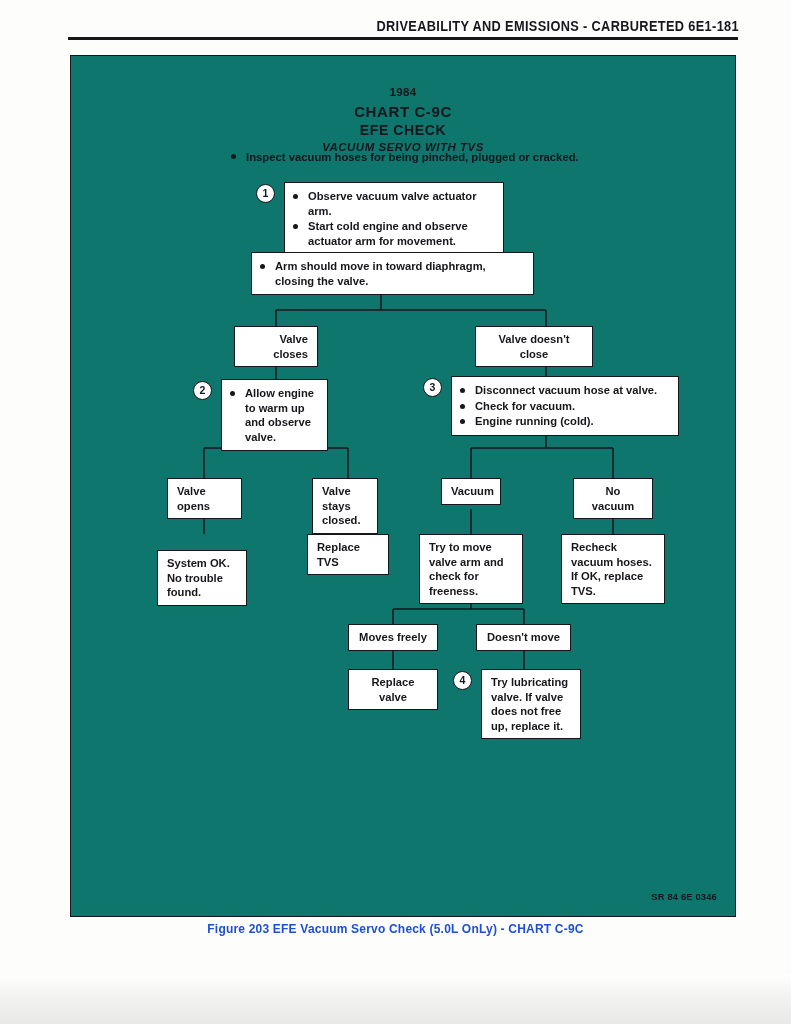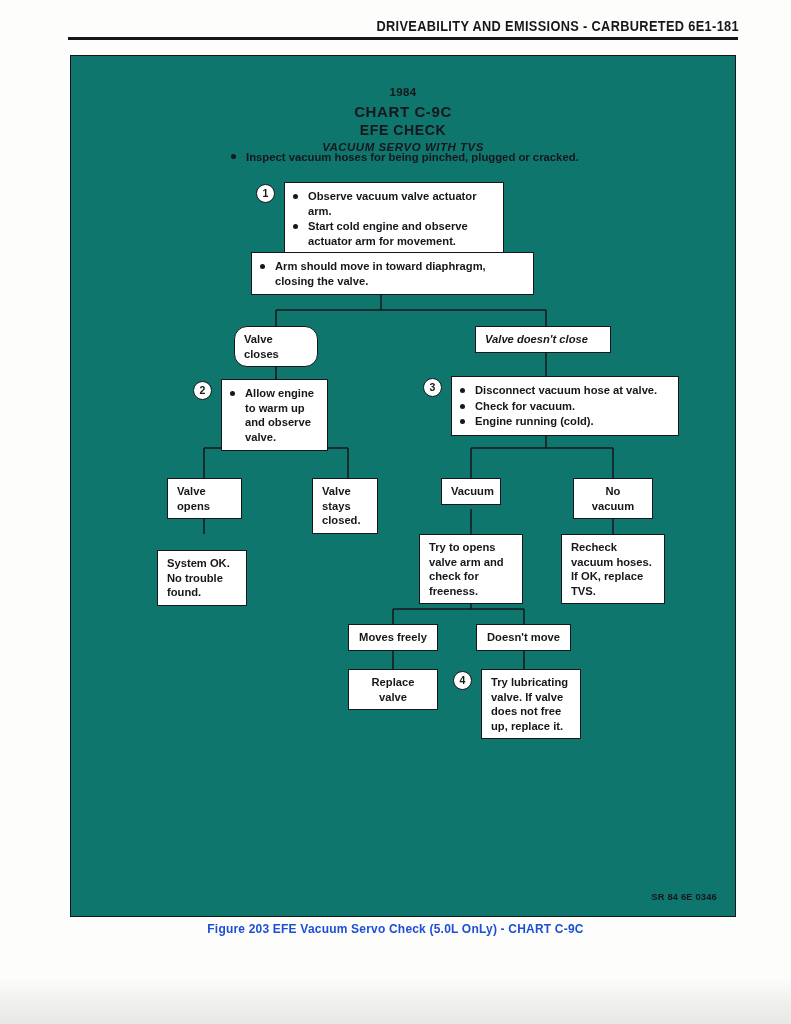--- a/index.html
+++ b/index.html
@@ -225,22 +225,22 @@
         <li>Start cold engine and observe actuator arm for movement.</li>
       </ul>
     </div>
 
     <div class="bx" style="left:180px; top:196px; width:283px;">
       <ul class="bullets">
         <li>Arm should move in toward diaphragm, closing the valve.</li>
       </ul>
     </div>
 
-    <div class="bx plain" style="left:163px; top:270px; width:84px; text-align:left;border-radius:13px;">Valve closes</div>
-    <div class="bx plain" style="left:404px; top:270px; width:136px; text-align:left;font-style:italic;">Valve doesn't close</div>
+    <div class="bx plain" style="left:163px; top:270px; width:84px; text-align:right;">Valve closes</div>
+    <div class="bx plain" style="left:404px; top:270px; width:118px; text-align:center;">Valve doesn't close</div>
 
     <div class="circ" style="left:122px; top:325px;">2</div>
     <div class="bx" style="left:150px; top:323px; width:107px;">
       <ul class="bullets">
         <li>Allow engine to warm up and observe valve.</li>
       </ul>
     </div>
 
     <div class="circ" style="left:352px; top:322px;">3</div>
     <div class="bx" style="left:380px; top:320px; width:228px;">
@@ -250,21 +250,22 @@
         <li>Engine running (cold).</li>
       </ul>
     </div>
 
     <div class="bx plain" style="left:96px;  top:422px; width:75px;">Valve opens</div>
     <div class="bx plain" style="left:241px; top:422px; width:66px;">Valve stays closed.</div>
     <div class="bx plain" style="left:370px; top:422px; width:60px; text-align:center;">Vacuum</div>
     <div class="bx plain" style="left:502px; top:422px; width:80px; text-align:center;">No vacuum</div>
 
     <div class="bx plain" style="left:86px;  top:478px; width:90px;margin-top:16px;">System OK. No trouble found.</div>
-    <div class="bx plain" style="left:348px; top:478px; width:104px;">Try to opens valve arm and check for freeness.</div>
+    <div class="bx plain" style="left:236px; top:478px; width:82px;">Replace TVS</div>
+    <div class="bx plain" style="left:348px; top:478px; width:104px;">Try to move valve arm and check for freeness.</div>
     <div class="bx plain" style="left:490px; top:478px; width:104px;">Recheck vacuum hoses. If OK, replace TVS.</div>
 
     <div class="bx plain" style="left:277px; top:568px; width:90px; text-align:center;">Moves freely</div>
     <div class="bx plain" style="left:405px; top:568px; width:95px; text-align:center;">Doesn't move</div>
 
     <div class="bx plain" style="left:277px; top:613px; width:90px; text-align:center;">Replace valve</div>
 
     <div class="circ" style="left:382px; top:615px;">4</div>
     <div class="bx plain" style="left:410px; top:613px; width:100px;">Try lubricating valve. If valve does not free up, replace it.</div>
 

